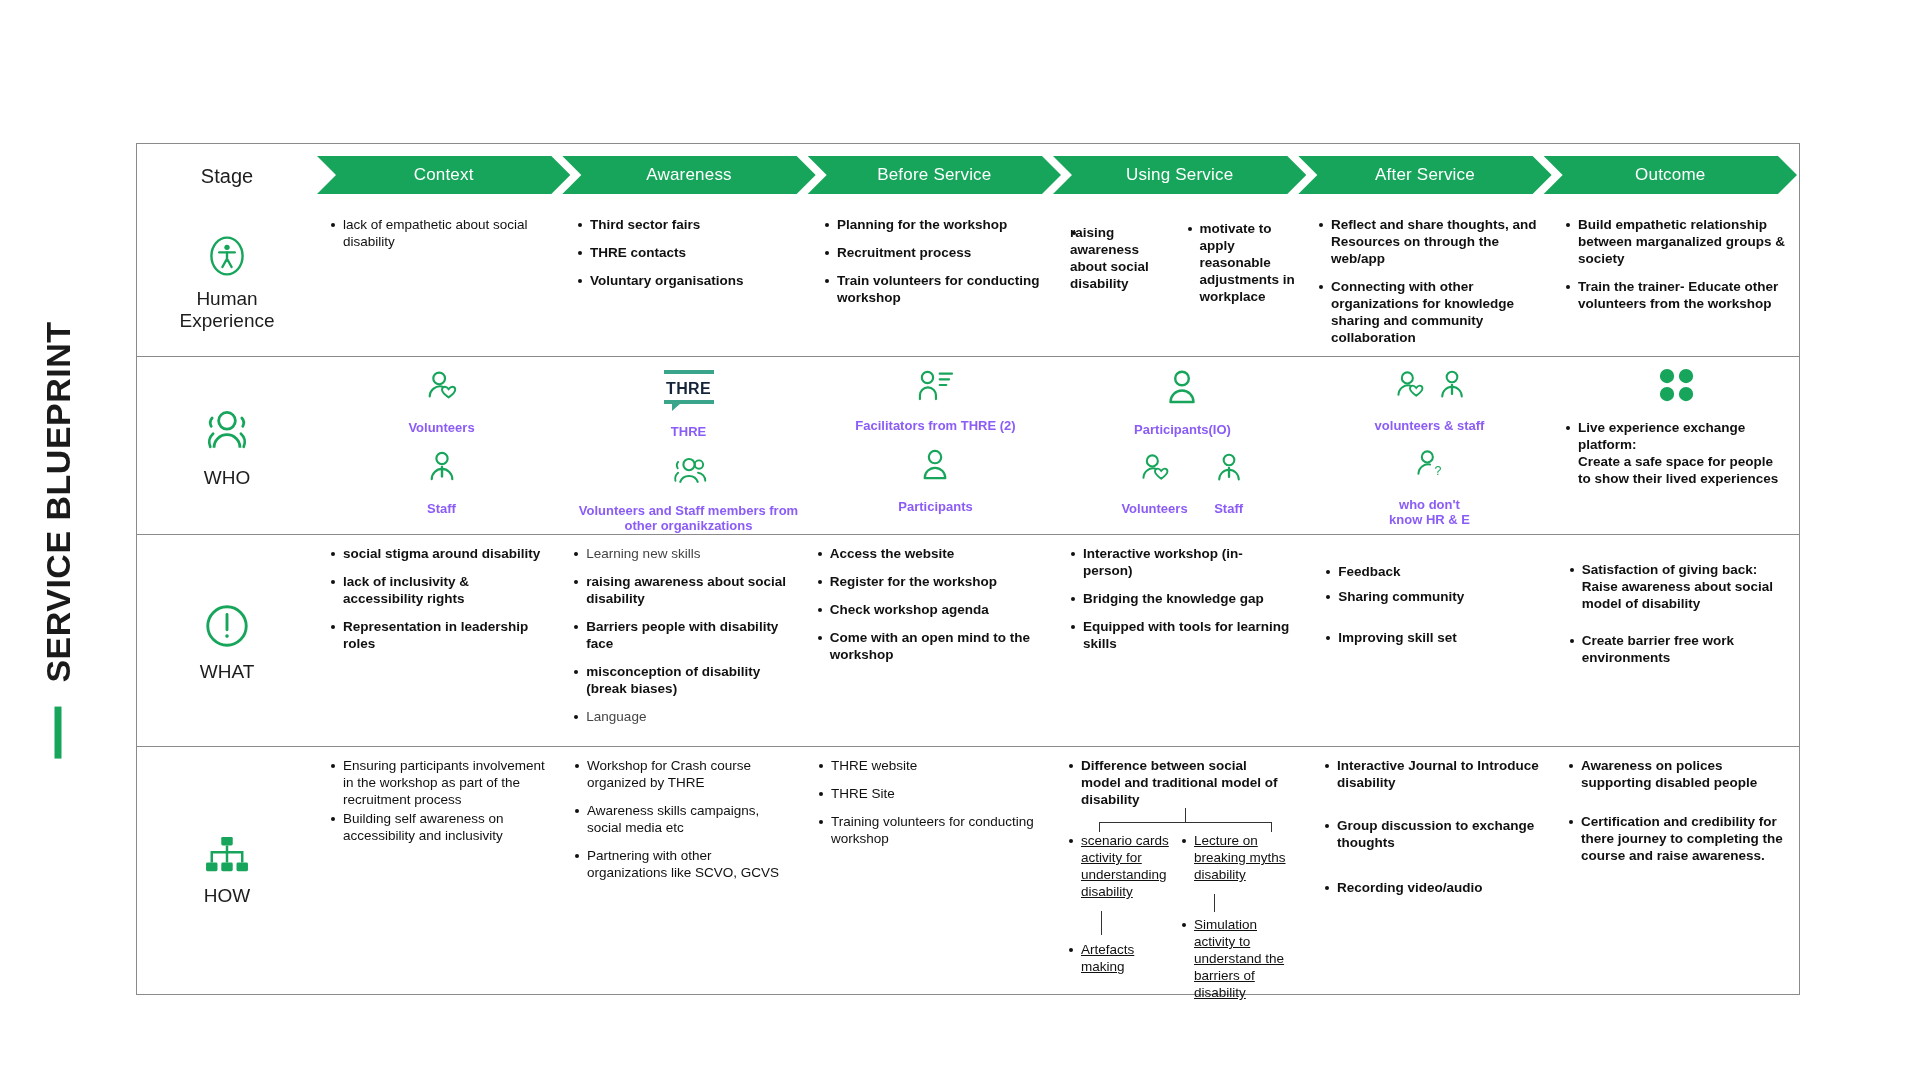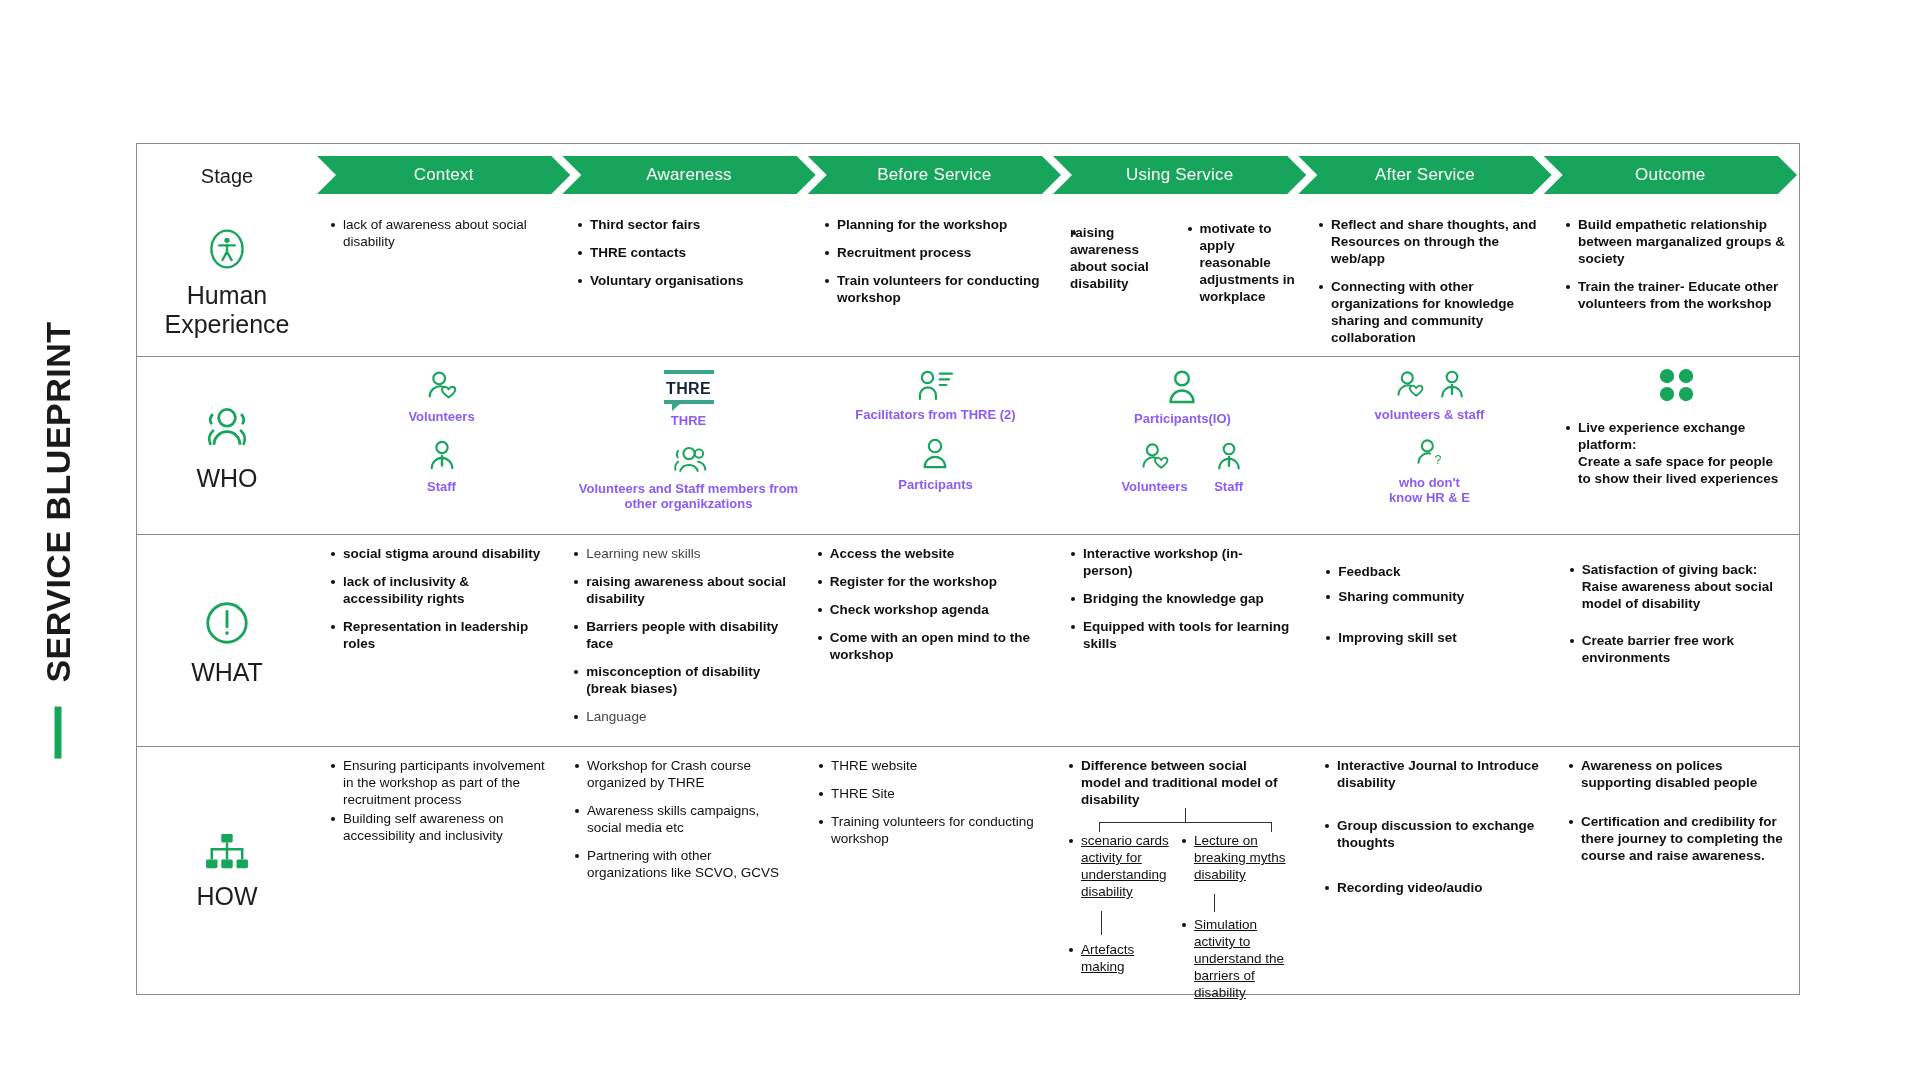--- a/index.html
+++ b/index.html
@@ -45,21 +45,21 @@
   .row-how     { height: 246px; }
 
   
   .label-col {
     width: 180px; flex: 0 0 180px;
     display: flex; flex-direction: column;
     align-items: center; justify-content: center;
     padding-top: 4px;
   }
   .label-col .lbl {
-    font-size: 25px; color: #1d1d1d; text-align: center; line-height: 1.18;
+    font-size: 19px; color: #1d1d1d; text-align: center; line-height: 1.18;
     font-family: "Liberation Sans", sans-serif; margin-top: 6px;
   }
   .label-col.stage-lbl { justify-content: center; align-items: center; }
   .label-col.stage-lbl .lbl { font-size: 20px; margin-top: 0; }
 
   
   .stage-strip {
     flex: 1; display: flex; align-items: center; position: relative;
     padding-right: 10px;
   }
@@ -105,21 +105,21 @@
   .rg  { font-weight: normal; }
   .fs13 { font-size: 13.5px; }
 
   
   .subcols { display: flex; gap: 6px; }
   .subcols > div { flex: 1; }
 
   
   .who-cell { display: flex; flex-direction: column; align-items: center;
               justify-content: flex-start; padding-top: 12px; gap: 14px; }
-  .who-group { display: flex; flex-direction: column; align-items: center; gap: 2px; }
+  .who-group { display: flex; flex-direction: column; align-items: center; gap: 13px; }
   .who-row2 { display: flex; gap: 26px; align-items: flex-start; justify-content: center; }
   .who-cap {
     font-size: 13px; font-weight: bold; color: #8b5cf6; text-align: center;
     line-height: 1.2;
   }
 
   
   .thre-mark {
     width: 56px; height: 42px; position: relative;
     display: flex; align-items: center; justify-content: center;
@@ -191,21 +191,21 @@
             <path d="M15.5 20 L32.5 20" stroke="#16a55a" stroke-width="2.6" stroke-linecap="round"></path>
             <path d="M24 20 L24 27 M24 27 L19 36 M24 27 L29 36" stroke="#16a55a" stroke-width="2.6" stroke-linecap="round" fill="none"></path>
           </svg>
         </span>
         <div class="lbl">Human<br>Experience</div>
       </div>
       <div class="cells">
 
         <div class="cell">
           <ul class="blist fs13 rg">
-            <li>lack of awareness about social disability</li>
+            <li>lack of empathetic about social disability</li>
           </ul>
         </div>
 
         <div class="cell">
           <ul class="blist fs13 b">
             <li>Third sector fairs</li>
             <li>THRE contacts</li>
             <li>Voluntary organisations</li>
           </ul>
         </div>

